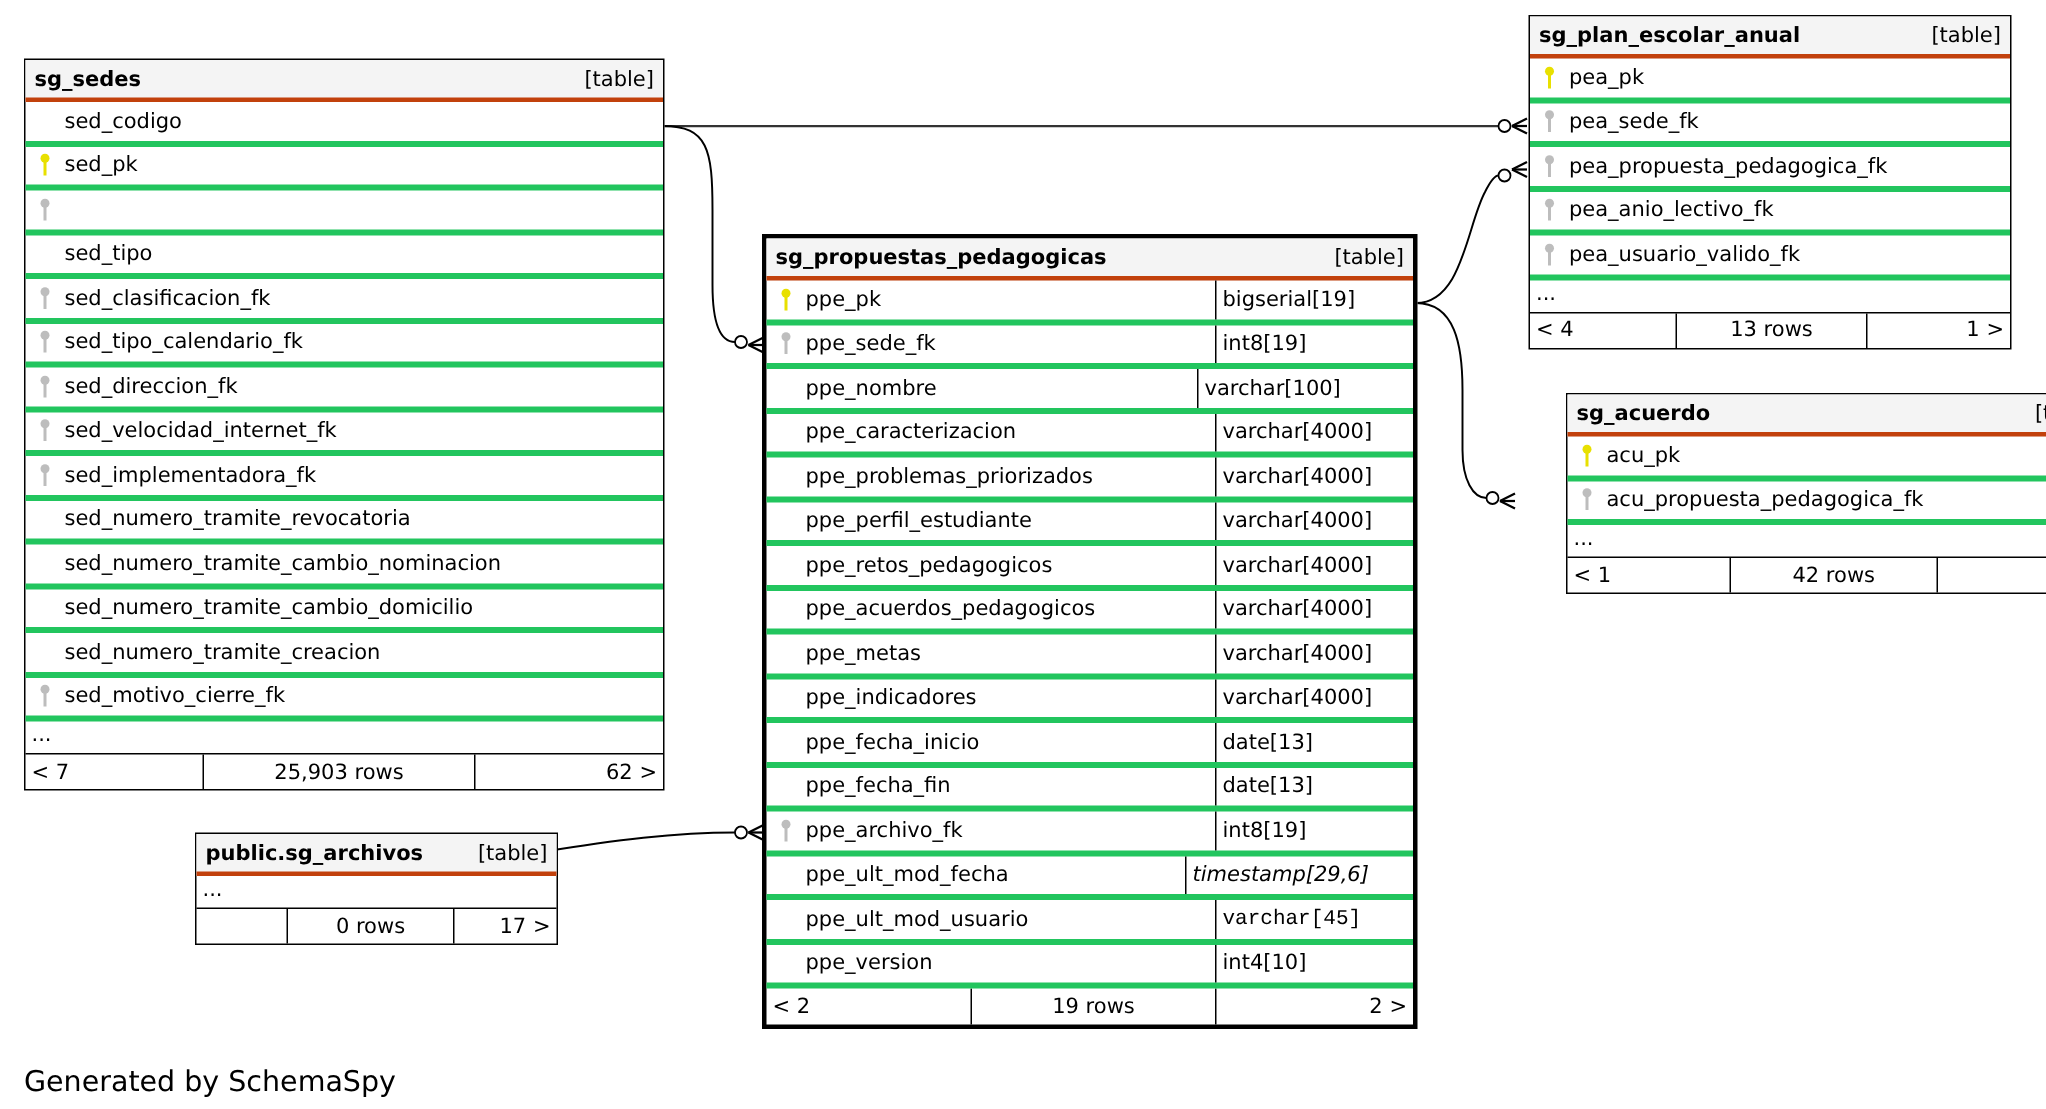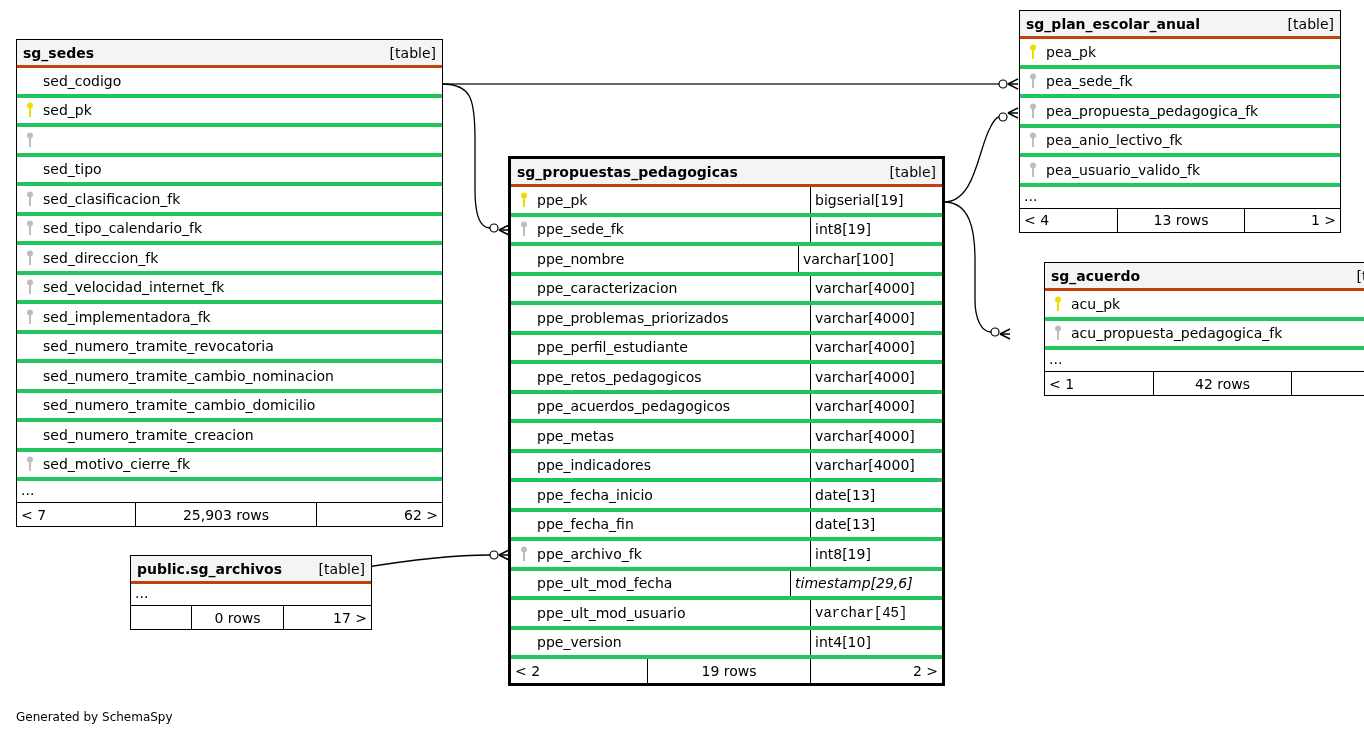--- a/index.html
+++ b/index.html
@@ -18,21 +18,21 @@
   .row .type { flex: 0 0 auto; border-left: 1px solid #000; height: 100%; display: flex;
                align-items: center; padding-left: 4px; box-sizing: border-box; white-space: nowrap; text-align: center; }
   .ellipsis { height: 22px; border-bottom: 1px solid #000; padding-left: 4px; line-height: 18px;
               box-sizing: border-box; }
   .foot { display: flex; height: 23px; box-sizing: border-box; }
   .foot > div { display: flex; align-items: center; box-sizing: border-box; padding: 0 4px; }
   .foot .left { justify-content: flex-start; }
   .foot .mid { justify-content: center; border-left: 1px solid #000; border-right: 1px solid #000; }
   .foot .right { justify-content: flex-end; }
   svg.links { position: absolute; left: 0; top: 0; pointer-events: none; }
-  .footer-note { position: absolute; left: 16px; top: 710px; font-size: 12px; }
+  .footer-note { position: absolute; left: 16px; top: 710px; font-size: 19px; }
 </style>
 </head>
 <body>
 
 <svg class="links" width="1364" height="739">
   <defs>
     <g id="crowfoot">
 
       <line x1="0" y1="0" x2="10" y2="-5" stroke="#000" stroke-width="1.5"></line>
       <line x1="0" y1="0" x2="10" y2="5" stroke="#000" stroke-width="1.5"></line>
@@ -384,18 +384,18 @@
 </div>
 
 <div class="tbl" id="t-archivos" style="left:109px; top:555px; width:242px;margin-left:21px;">
   <div class="hdr">
     <span class="name">public.sg_archivos</span>
     <span>[table]</span>
   </div>
   <div class="ellipsis">...</div>
   <div class="foot">
     <div class="left" style="width:60px"></div>
-    <div class="mid" style="width:93px">0 rows</div>
+    <div class="mid" style="width:112px">0 rows</div>
     <div class="right" style="flex:1">17 &gt;</div>
   </div>
 </div>
 
 <div class="footer-note">Generated by SchemaSpy</div>
 
 </body></html>

